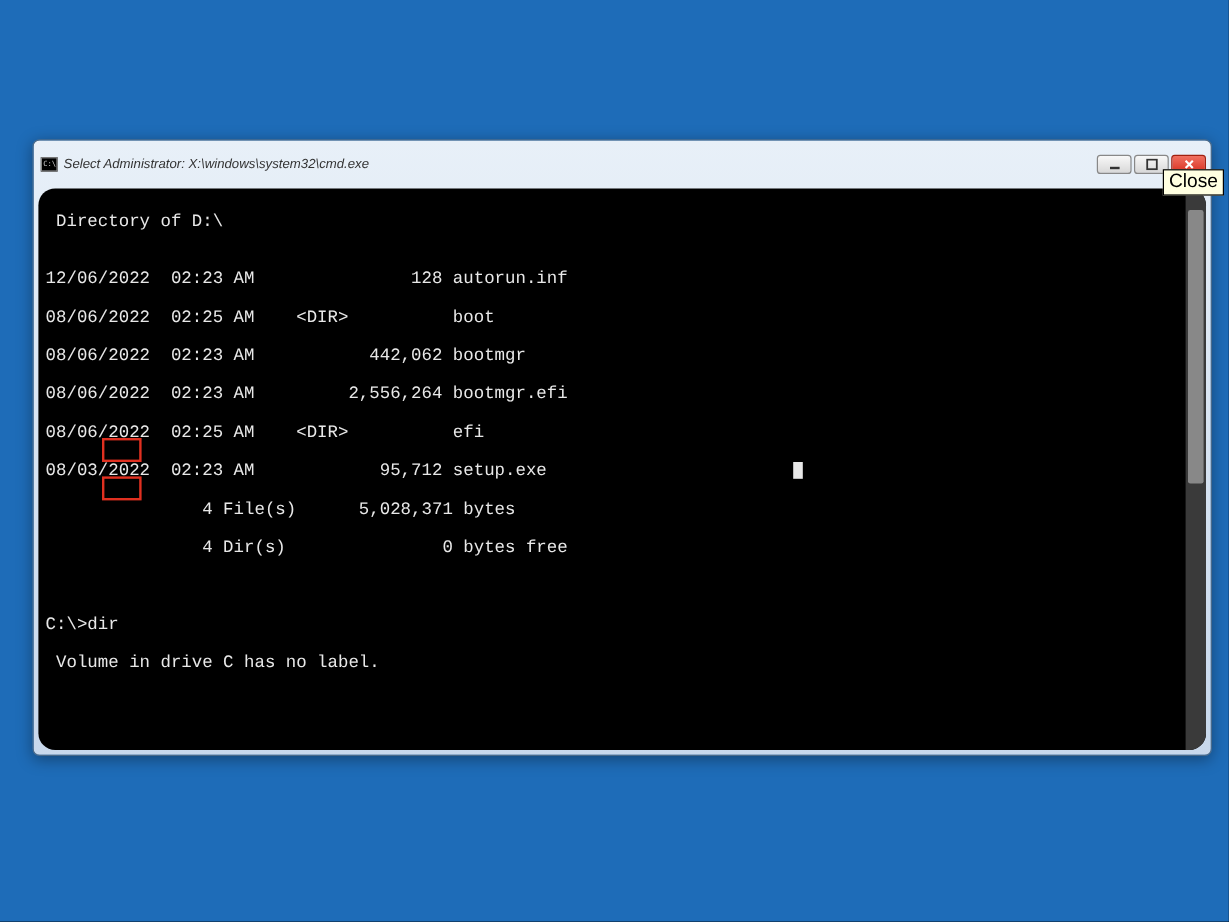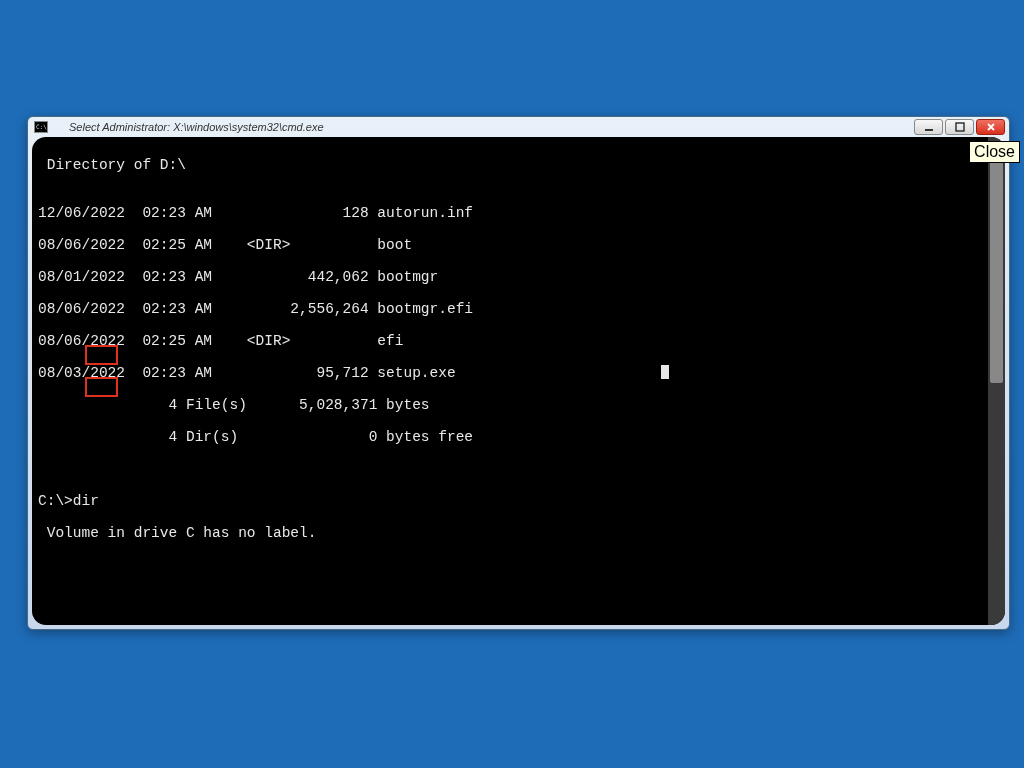--- a/index.html
+++ b/index.html
@@ -25,27 +25,26 @@
       height: 514px;
       background: linear-gradient(to bottom, #e8f0f8, #c8d8ec);
       border: 1px solid #4a6a8a;
       border-radius: 6px;
       box-shadow: 0 3px 12px rgba(0,0,0,0.35);
       display: flex;
       flex-direction: column;
     }
 
     .titlebar {
-      height: 20px;
+      height: 40px;
       display: flex;
       align-items: center;
       padding: 0 4px 0 6px;
       font-size: 11px;
       color: #333;
-      gap: 16px;
     }
 
     .titlebar-icon {
       width: 14px;
       height: 12px;
       background: #000;
       border: 1px solid #888;
       margin-right: 5px;
       position: relative;
       display: inline-block;
@@ -198,21 +197,21 @@
             <path d="M2 2 L8 8 M8 2 L2 8" stroke="#fff" stroke-width="1.8"></path>
           </svg>
       </div>
     </div>
   </div>
   <div class="terminal-body">
 <div class="line"> Directory of D:\</div>
 <div class="line"></div>
 <div class="line">12/06/2022  02:23 AM               128 autorun.inf</div>
 <div class="line">08/06/2022  02:25 AM    &lt;DIR&gt;          boot</div>
-<div class="line">08/01/2022  02:23 AM           442,062 bootmgr</div>
+<div class="line">08/06/2022  02:23 AM           442,062 bootmgr</div>
 <div class="line">08/06/2022  02:23 AM         2,556,264 bootmgr.efi</div>
 <div class="line">08/06/2022  02:25 AM    &lt;DIR&gt;          efi</div>
 <div class="line">08/03/2022  02:23 AM            95,712 setup.exe</div>
 <div class="line">               4 File(s)      5,028,371 bytes</div>
 <div class="line">               4 Dir(s)               0 bytes free</div>
 <div class="line"></div>
 <div class="line"></div>
 <div class="line">C:\&gt;dir</div>
 <div class="line"> Volume in drive C has no label.</div>
 

